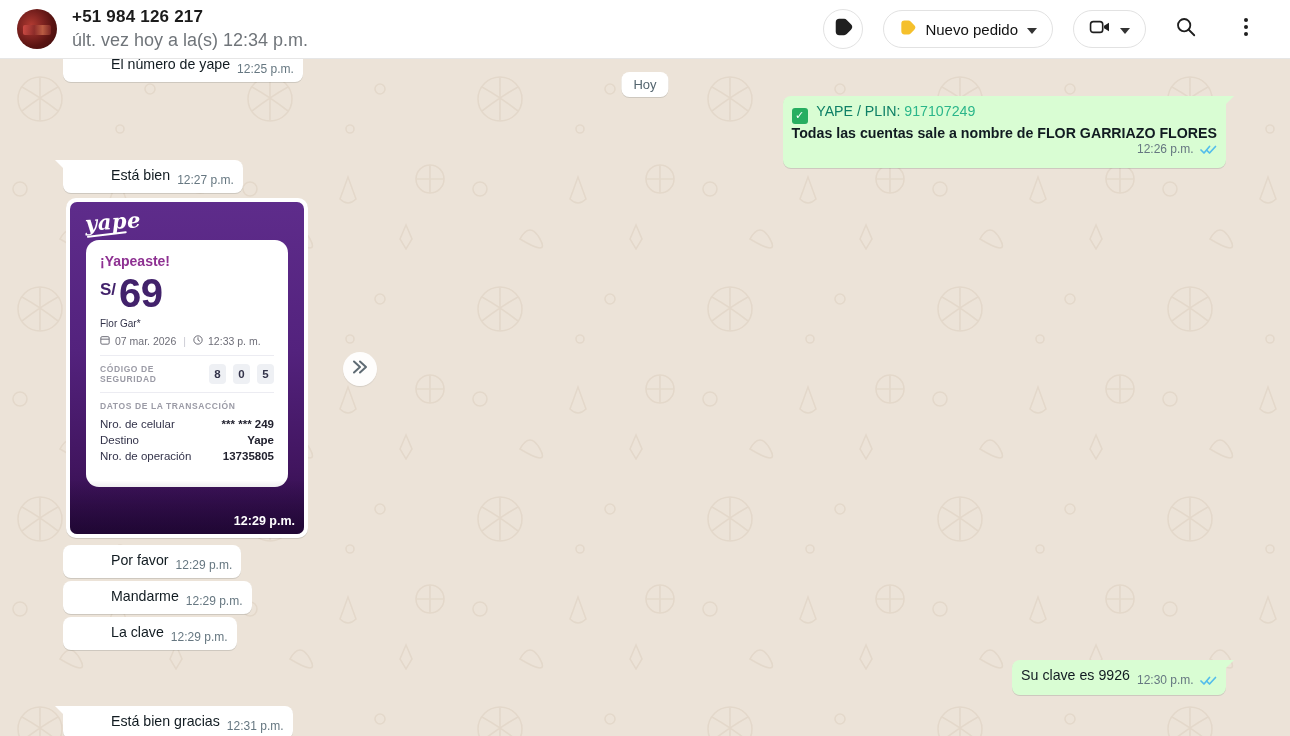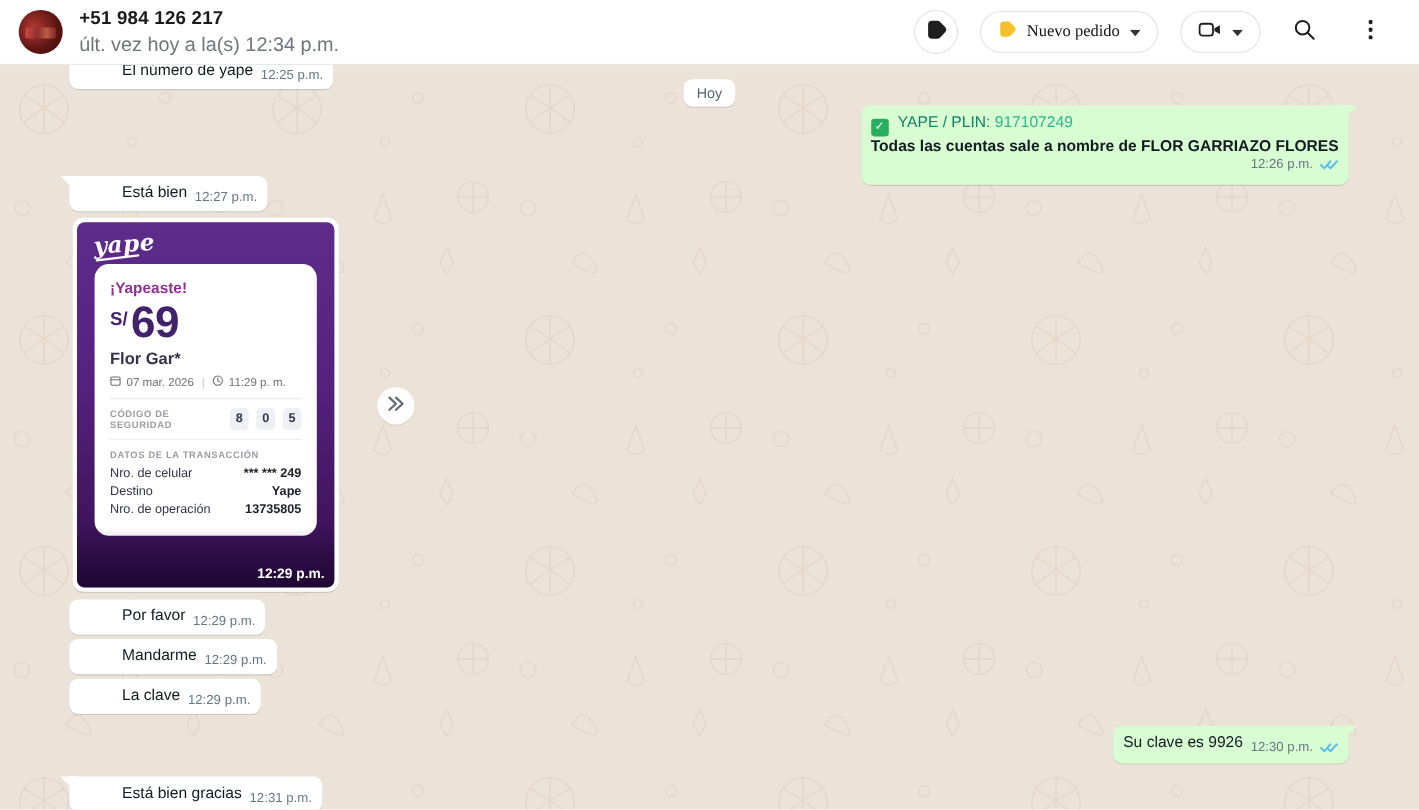--- a/index.html
+++ b/index.html
@@ -11,21 +11,21 @@
     border-bottom:1px solid #e6e6e6; display:flex; align-items:center; z-index:5; }
   .avatar { width:40px; height:40px; border-radius:50%; margin-left:17px; cursor:pointer;
     background:radial-gradient(circle at 35% 40%, #b03a31 0%, #7e2320 35%, #5a1412 60%, #3c0d0e 100%);
     position:relative; overflow:hidden; flex:none; }
   .avatar::after{ content:""; position:absolute; left:6px; top:16px; width:28px; height:10px;
     background:linear-gradient(90deg,#d8514a,#8c2d2b 40%,#c96a4b 70%,#842a28);
     opacity:.8; border-radius:2px; }
   .contact-block { margin-left:15px; cursor:pointer; }
   .contact-title { font-size:17px; font-weight:700; color:#1b1b1b; letter-spacing:.2px; }
   .contact-sub { font-size:18px; color:#70757a; margin-top:3px; }
-  .header-right { margin-left:auto; display:flex; align-items:center; gap:20px; padding-right:24px;font-family:Liberation Serif, serif; }
+  .header-right { margin-left:auto; display:flex; align-items:center; gap:20px; padding-right:24px; }
   .circle-btn { width:40px; height:40px; border:1px solid #e2e2e2; border-radius:50%;
     display:flex; align-items:center; justify-content:center; background:#fff; cursor:pointer; }
   .pill-btn { height:38px; border:1px solid #e2e2e2; border-radius:19px; background:#fff;
     display:flex; align-items:center; gap:9px; padding:0 15px; cursor:pointer; }
   .pill-label { font-size:15px; color:#111; font-weight:500; }
   .icon-btn { width:40px; height:40px; display:flex; align-items:center; justify-content:center;
     cursor:pointer; border-radius:50%; }
 
   
   .chat { position:relative; height:677px; background:#ece3d8; overflow:hidden; }
@@ -68,21 +68,21 @@
   .yape-logo { position:absolute; left:15px; top:7px; color:#fff; font-size:21px; font-weight:700;
     font-style:italic; font-family:"DejaVu Serif",serif; transform:rotate(-4deg); letter-spacing:.5px; }
   .yape-logo::after{ content:""; position:absolute; left:1px; bottom:-1px; width:40px; height:2px;
     background:#fff; border-radius:2px; transform:rotate(-3deg); }
   .card { position:absolute; left:16px; right:16px; top:38px; bottom:47px; background:#fff;
     border-radius:13px; padding:13px 14px 10px 14px; overflow:hidden; }
   .r-head { color:#8e3192; font-size:14px; font-weight:700; margin-bottom:8px; }
   .amount { display:flex; align-items:flex-start; color:#42226b; margin-bottom:8px; }
   .cur { font-size:17px; font-weight:700; margin:3px 3px 0 0; }
   .amt { font-size:40px; font-weight:800; line-height:33px; letter-spacing:-.5px; }
-  .payee { font-size:15px; font-weight:700; color:#33334a; margin-bottom:6px; }
+  .payee { font-size:10px; font-weight:400; color:#33334a; margin-bottom:6px; }
   .when { display:flex; align-items:center; gap:5px; font-size:10.5px; color:#6e6e78; margin-bottom:8px; }
   .when .sep { color:#c9c9d2; margin:0 2px; }
   .hr { height:1px; background:#ececf2; margin:4px 0 8px 0; }
   .code-row { display:flex; align-items:center; justify-content:space-between; margin-bottom:8px; }
   .small-label { font-size:8.5px; letter-spacing:.6px; color:#9b9ba6; font-weight:600; }
   .digits { display:flex; gap:7px; }
   .digit { width:17px; height:20px; background:#eef0f4; border-radius:4px; font-size:11.5px;
     font-weight:700; color:#33334a; display:flex; align-items:center; justify-content:center; }
   .tx-label { margin:2px 0 7px 0; }
   .tx-row { display:flex; justify-content:space-between; font-size:11.5px; color:#33334a;
@@ -228,21 +228,21 @@
               </svg>
           </span>
           <span>07 mar. 2026</span>
           <span class="sep">|</span>
           <span>
             <svg width="10" height="10" viewBox="0 0 12 12">
                 <circle cx="6" cy="6" r="5" fill="none" stroke="#6e6e78" stroke-width="1.2"></circle>
                 <polyline points="6,3.2 6,6 8,7.4" fill="none" stroke="#6e6e78" stroke-width="1.2" stroke-linecap="round"></polyline>
               </svg>
           </span>
-          <span>11:29 p. m.</span>
+          <span>12:33 p. m.</span>
         </div>
         <div class="hr"></div>
         <div class="code-row">
           <span class="small-label">CÓDIGO DE SEGURIDAD</span>
           <span class="digits">
             <span class="digit">8</span>
             <span class="digit">0</span>
             <span class="digit">5</span>
           </span>
         </div>

